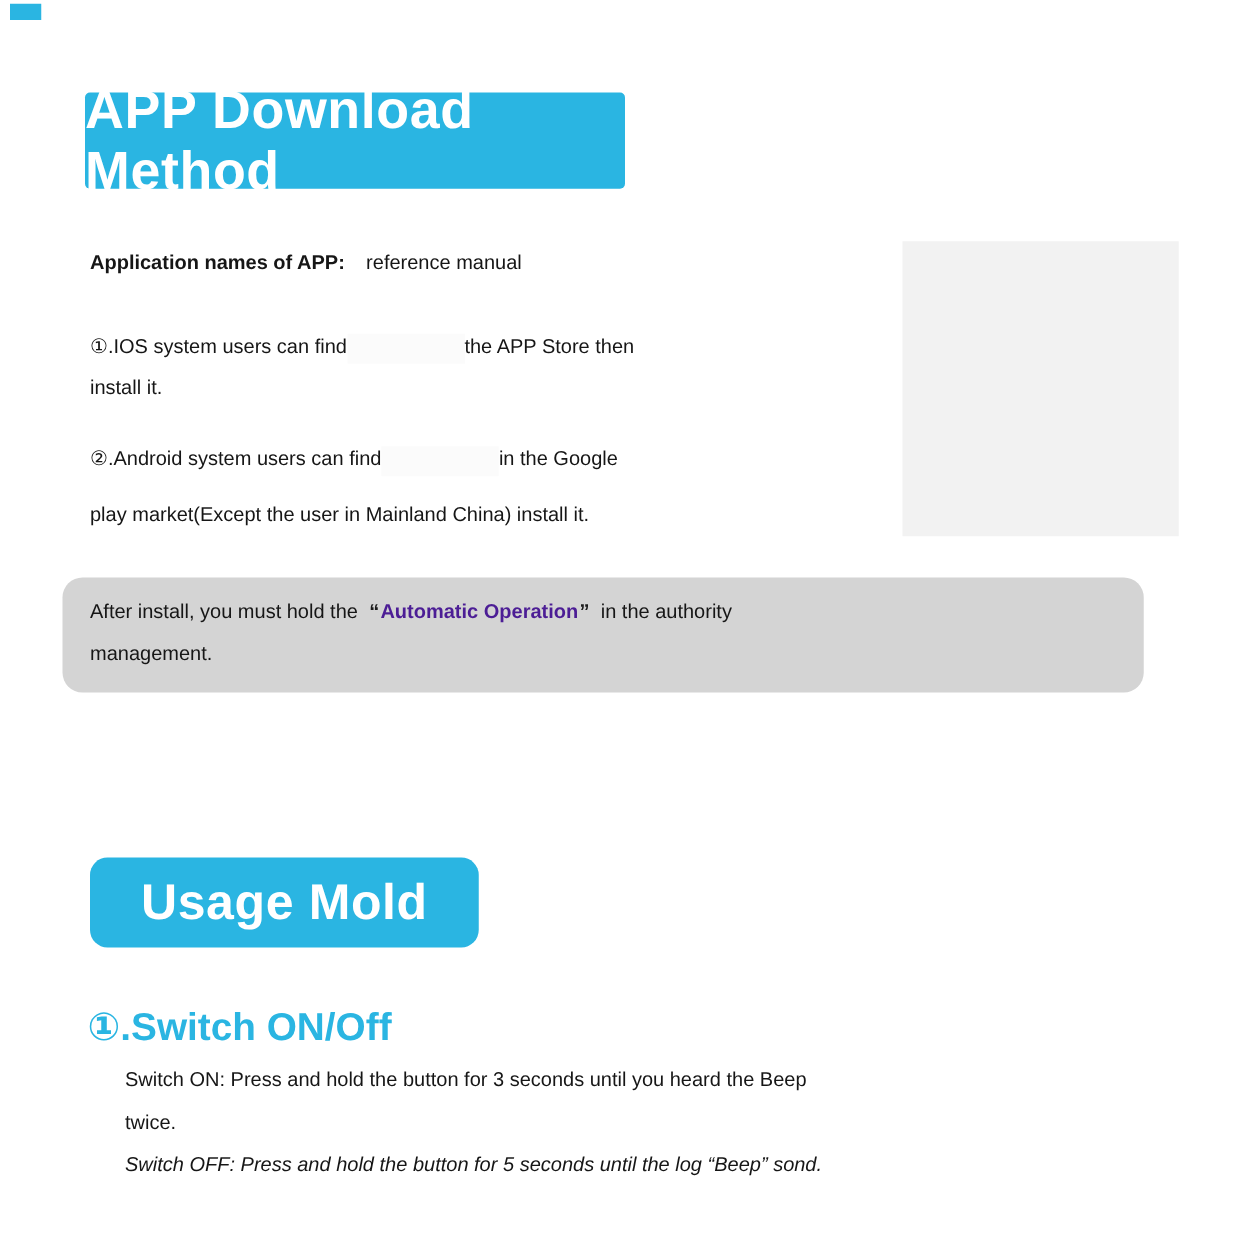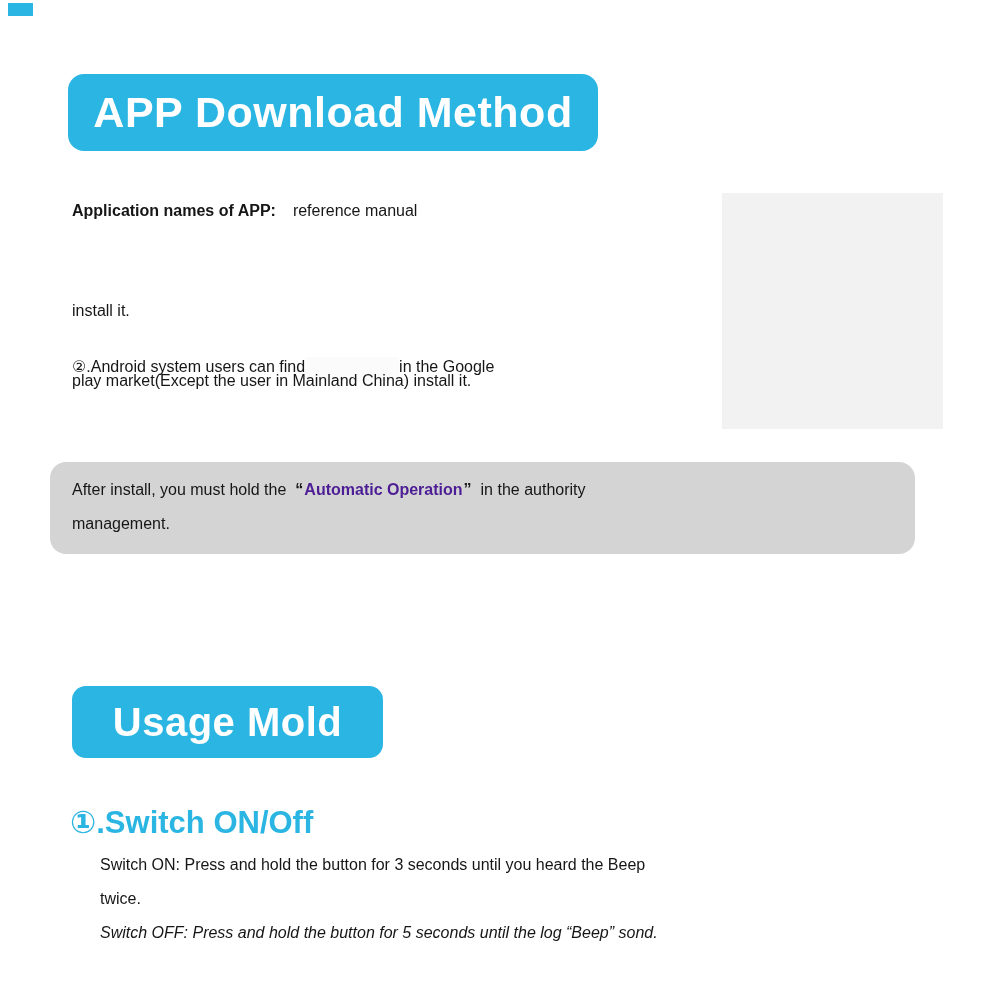--- a/index.html
+++ b/index.html
@@ -16,39 +16,39 @@
     background:#2ab5e2;
   }
   .badge{
     position:absolute;
     background:#2ab5e2;
     color:#ffffff;
     font-weight:bold;
     display:flex;align-items:center;justify-content:center;
     letter-spacing:0.5px;
   }
-  .badge-download{left:68px;top:74px;width:530px;height:77px;border-radius:16px;font-size:43px;}
+  .badge-download{left:68px;top:74px;width:432px;height:77px;border-radius:4px;font-size:43px;}
   .badge-usage{left:72px;top:686px;width:311px;height:72px;border-radius:14px;font-size:40px;}
   .side-panel{
     position:absolute;left:722px;top:193px;width:221px;height:236px;
     background:#f2f2f2;
   }
   .line{
     position:absolute;
     font-size:16px;
     white-space:nowrap;
     display:flex;align-items:baseline;
   }
   .app-names{left:72px;top:202px;}
   .app-names .bold{font-weight:bold;}
   .app-names .val{margin-left:17px;}
   .ios-1{left:72px;top:267px;}
   .ios-2{left:72px;top:302px;}
   .android-1{left:72px;top:357px;}
-  .android-2{left:72px;top:372px;}
+  .android-2{left:72px;top:404px;}
   .gap{display:inline-block;height:24px;background:#fbfbfb;align-self:center;}
   .gap-ios{width:94px;}
   .gap-android{width:94px;}
   .notice-box{
     position:absolute;left:50px;top:462px;width:865px;height:92px;
     background:#d4d4d4;border-radius:16px;
   }
   .notice-1{left:72px;top:481px;}
   .notice-2{left:72px;top:515px;justify-content:flex-end;}
   .quote{font-weight:bold;color:#1a1a1a;}
@@ -75,20 +75,25 @@
     <span>APP Download Method</span>
   </div>
 
   <div class="side-panel"></div>
 
   <div class="line app-names">
     <span class="bold">Application names of APP:</span>
     <span class="val">reference manual</span>
   </div>
 
+  <div class="line ios-1">
+    <span>①.IOS system users can find</span>
+    <span class="gap gap-ios"></span>
+    <span>the APP Store then</span>
+  </div>
   <div class="line ios-2">
     <span>install it.</span>
   </div>
 
   <div class="line android-1">
     <span>②.Android system users can find</span>
     <span class="gap gap-android"></span>
     <span>in the Google</span>
   </div>
   <div class="line android-2">

